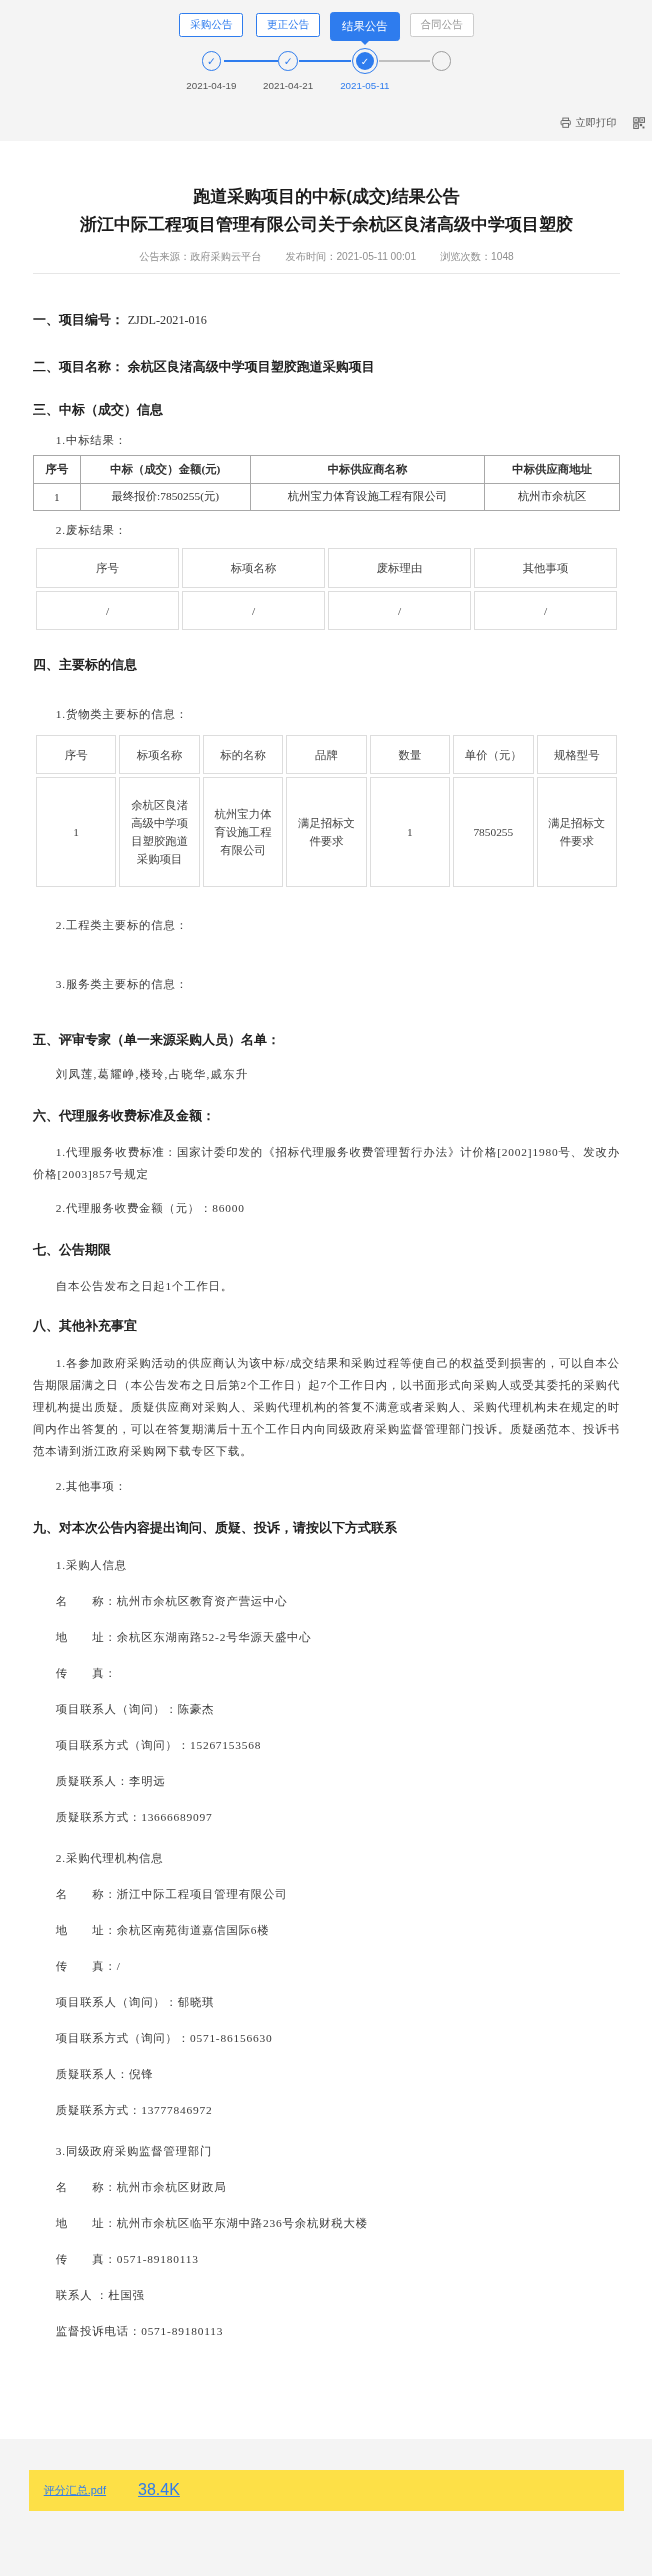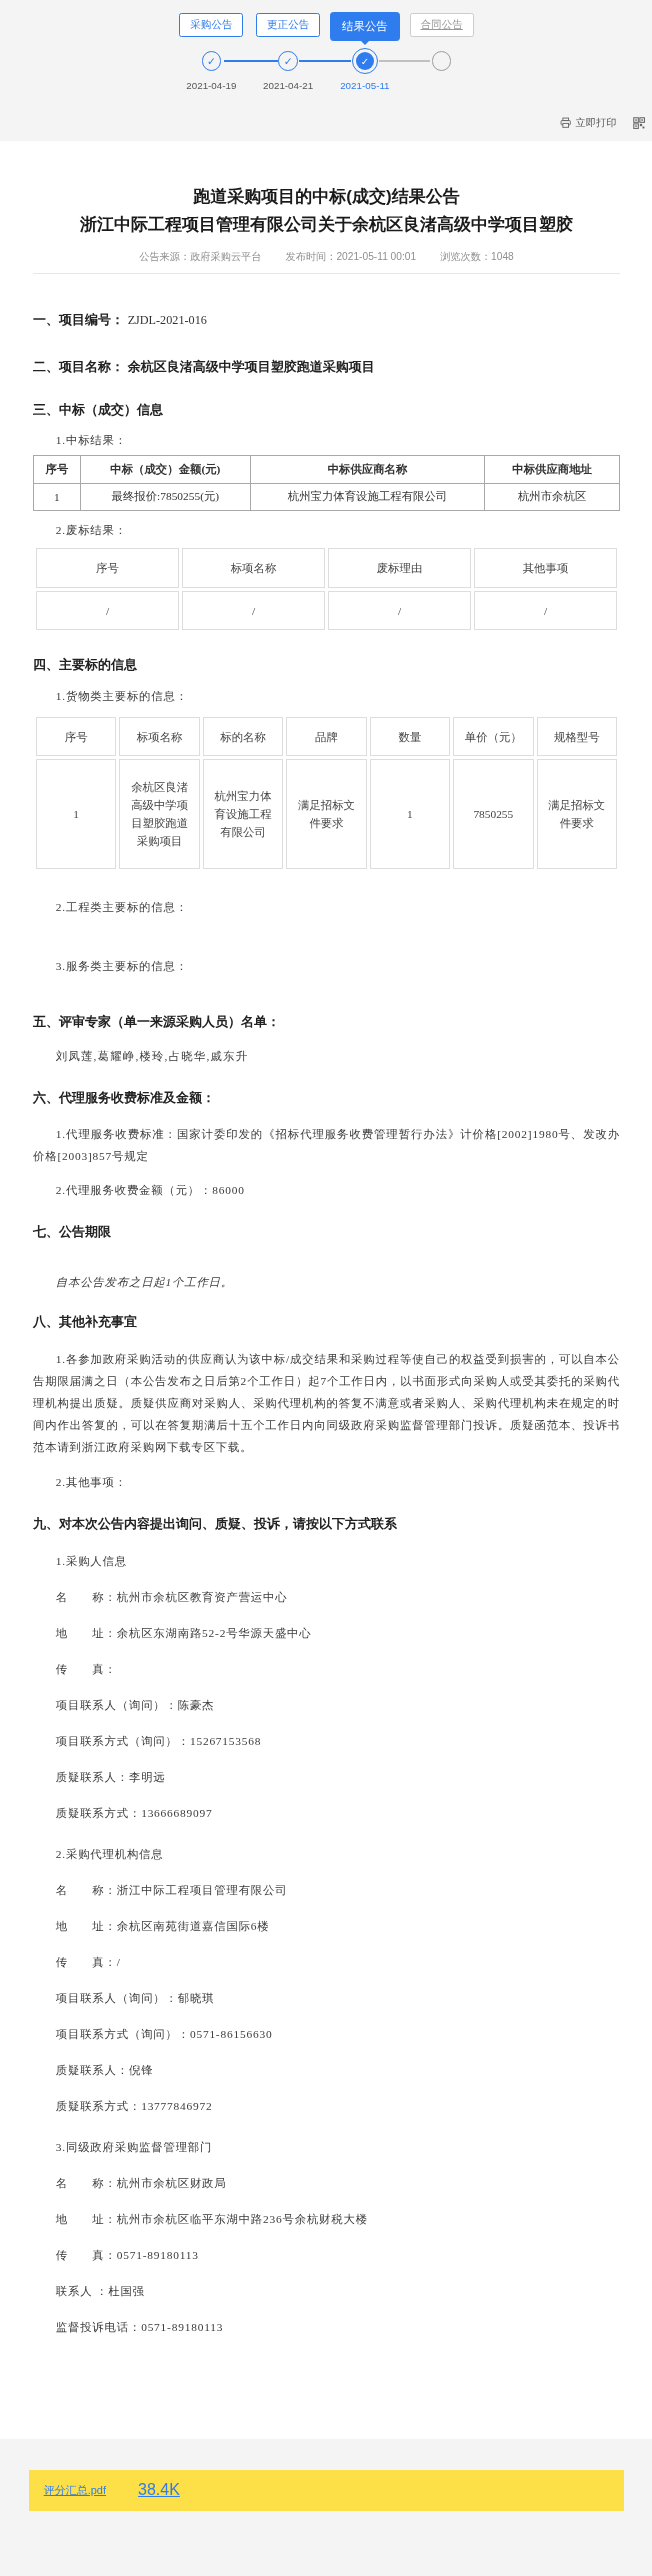--- a/index.html
+++ b/index.html
@@ -7,21 +7,21 @@
   body { font-family:"Liberation Sans","DejaVu Sans",sans-serif; }
   .page { width:653px; height:2576px; margin:0 auto; display:flex; flex-direction:column; background:#fff; }
 
   
   .top-strip { flex:none; height:141px; background:#f4f4f4; position:relative; }
   .steps-area { position:relative; width:307px; margin:0 auto; padding-top:8.2px; }
   .step-cols { display:flex; }
   .step-col { width:77px; display:flex; flex-direction:column; align-items:center; }
   .tab-slot { height:39px; display:flex; align-items:flex-end; justify-content:center; }
   .tab { font-size:10.6px; padding:4.1px 9.8px; border-radius:2.4px; background:#fff; border:0.8px solid var(--accent); color:var(--accent); white-space:nowrap; cursor:pointer; margin-bottom:9.8px; }
-  .tab.gray { border-color:#ccc; color:#999;text-decoration:underline; }
+  .tab.gray { border-color:#ccc; color:#999; }
   .tab.active { position:relative; background:var(--accent); border:0.8px solid var(--accent); color:#fff; font-size:11.4px; padding:5.7px 11.4px; border-radius:3.3px; margin-bottom:6.5px; }
   .tab.active::after { content:""; position:absolute; left:50%; bottom:-4.9px; transform:translateX(-50%); border-left:4.9px solid transparent; border-right:4.9px solid transparent; border-top:4.9px solid var(--accent); }
   .circle-slot { height:28px; display:flex; align-items:center; justify-content:center; }
   .circle { width:19.6px; height:19.6px; border-radius:50%; border:1.6px solid var(--accent); background:#f4f4f4; color:var(--accent); display:flex; align-items:center; justify-content:center; font-size:10.6px; font-weight:bold; z-index:2; }
   .circle.pending { border-color:#9c9c9c; color:transparent; }
   .ring { width:26px; height:26px; border-radius:50%; border:1.6px solid var(--accent); display:flex; align-items:center; justify-content:center; background:#f4f4f4; z-index:2; }
   .ring .circle-fill { width:18px; height:18px; border-radius:50%; background:var(--accent); color:#fff; display:flex; align-items:center; justify-content:center; font-size:9.8px; font-weight:bold; }
   .connector { position:absolute; height:1.6px; top:60px; z-index:1; }
   .connector.blue { background:var(--accent); }
   .connector.gray { background:#c0c0c0; }
@@ -196,21 +196,21 @@
       <tr>
         <td>/</td>
         <td>/</td>
         <td>/</td>
         <td>/</td>
       </tr>
     </tbody>
       </table>
 
     <div class="sec-h mt30">四、主要标的信息</div>
-    <div class="body-t indent" style="margin-top:17px;">1.货物类主要标的信息：</div>
+    <div class="body-t indent" style="margin-top:35px;">1.货物类主要标的信息：</div>
 
     <table class="table-boxed tall" style="margin-top:11.4px;">
       <tbody>
           <tr>
         <th>序号</th>
         <th>标项名称</th>
         <th>标的名称</th>
         <th>品牌</th>
         <th>数量</th>
         <th>单价（元）</th>
@@ -232,21 +232,21 @@
     <div class="body-t indent" style="margin-top:46px;">3.服务类主要标的信息：</div>
 
     <div class="sec-h" style="margin-top:42px;">五、评审专家（单一来源采购人员）名单：</div>
     <div class="body-t indent names-line" style="margin-top:19.6px;">刘凤莲,葛耀峥,楼玲,占晓华,戚东升</div>
 
     <div class="sec-h mt34">六、代理服务收费标准及金额：</div>
     <div class="body-t para indent" style="margin-top:18px;">1.代理服务收费标准：国家计委印发的《招标代理服务收费管理暂行办法》计价格[2002]1980号、发改办价格[2003]857号规定</div>
     <div class="body-t indent" style="margin-top:16.3px;">2.代理服务收费金额（元）：86000</div>
 
     <div class="sec-h mt34">七、公告期限</div>
-    <div class="body-t indent" style="margin-top:37px;font-style:italic;">自本公告发布之日起1个工作日。</div>
+    <div class="body-t indent" style="margin-top:23px;">自本公告发布之日起1个工作日。</div>
 
     <div class="sec-h mt32">八、其他补充事宜</div>
     <div class="body-t para indent" style="margin-top:18px;">1.各参加政府采购活动的供应商认为该中标/成交结果和采购过程等使自己的权益受到损害的，可以自本公告期限届满之日（本公告发布之日后第2个工作日）起7个工作日内，以书面形式向采购人或受其委托的采购代理机构提出质疑。质疑供应商对采购人、采购代理机构的答复不满意或者采购人、采购代理机构未在规定的时间内作出答复的，可以在答复期满后十五个工作日内向同级政府采购监督管理部门投诉。质疑函范本、投诉书范本请到浙江政府采购网下载专区下载。</div>
     <div class="body-t indent" style="margin-top:18px;">2.其他事项：</div>
 
     <div class="sec-h mt34">九、对本次公告内容提出询问、质疑、投诉，请按以下方式联系</div>
 
     <div class="body-t indent" style="margin-top:23px;">1.采购人信息</div>
     <div class="body-t indent contact-line">名　　称：杭州市余杭区教育资产营运中心</div>
     <div class="body-t indent contact-line">地　　址：余杭区东湖南路52-2号华源天盛中心</div>

